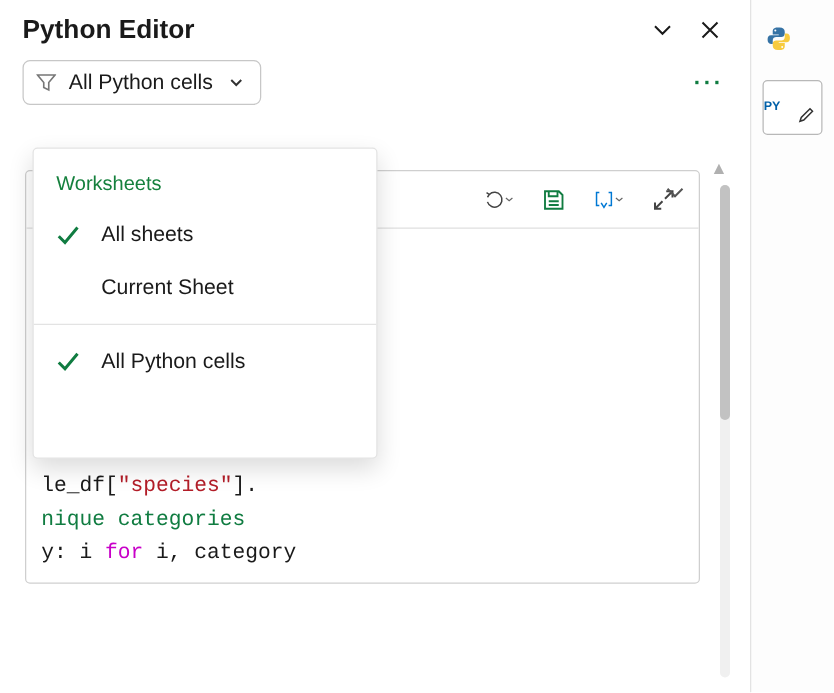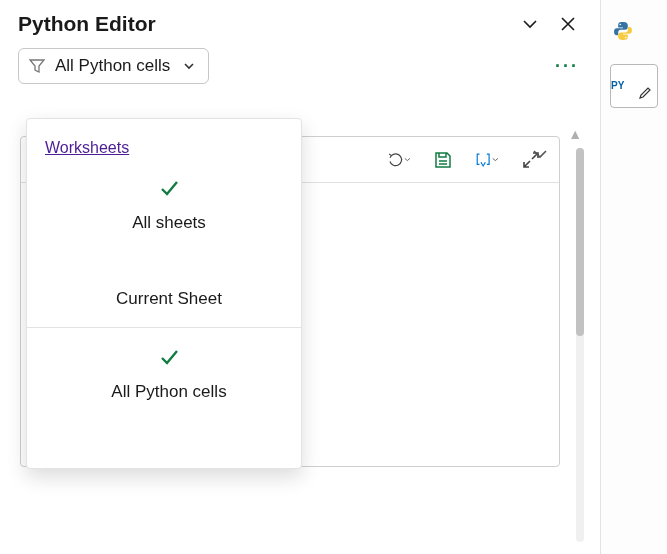--- a/index.html
+++ b/index.html
@@ -64,31 +64,29 @@
     width:276px;
     background:#fff;
     border:1px solid #e3e3e3;
     border-radius:4px;
     box-shadow: 0 8px 20px rgba(0,0,0,0.14);
     padding: 14px 0 14px 0;
     z-index:50;
   }
   .dd-section-label {
     font-size:16px;
-    color:#4c1d95;
+    color:#15803d;
     padding: 6px 18px 10px 18px;
-    text-decoration: underline;
   }
   .dd-item {
     display:flex;align-items:center;gap:14px;
-    padding: 10px 18px 10px 28px;
+    padding: 10px 18px 10px 14px;
     font-size:17px;
     color:#1a1a1a;
     cursor:pointer;
-    flex-direction:column;
   }
   .dd-check {
     width:26px;height:22px;display:flex;align-items:center;justify-content:center;
     color:#107c41;
     flex-shrink:0;
   }
   .dd-expand { margin-left:auto; color:#666;}
   .dd-divider {
     height:1px;background:#e3e3e3;margin:8px 0;
   }

